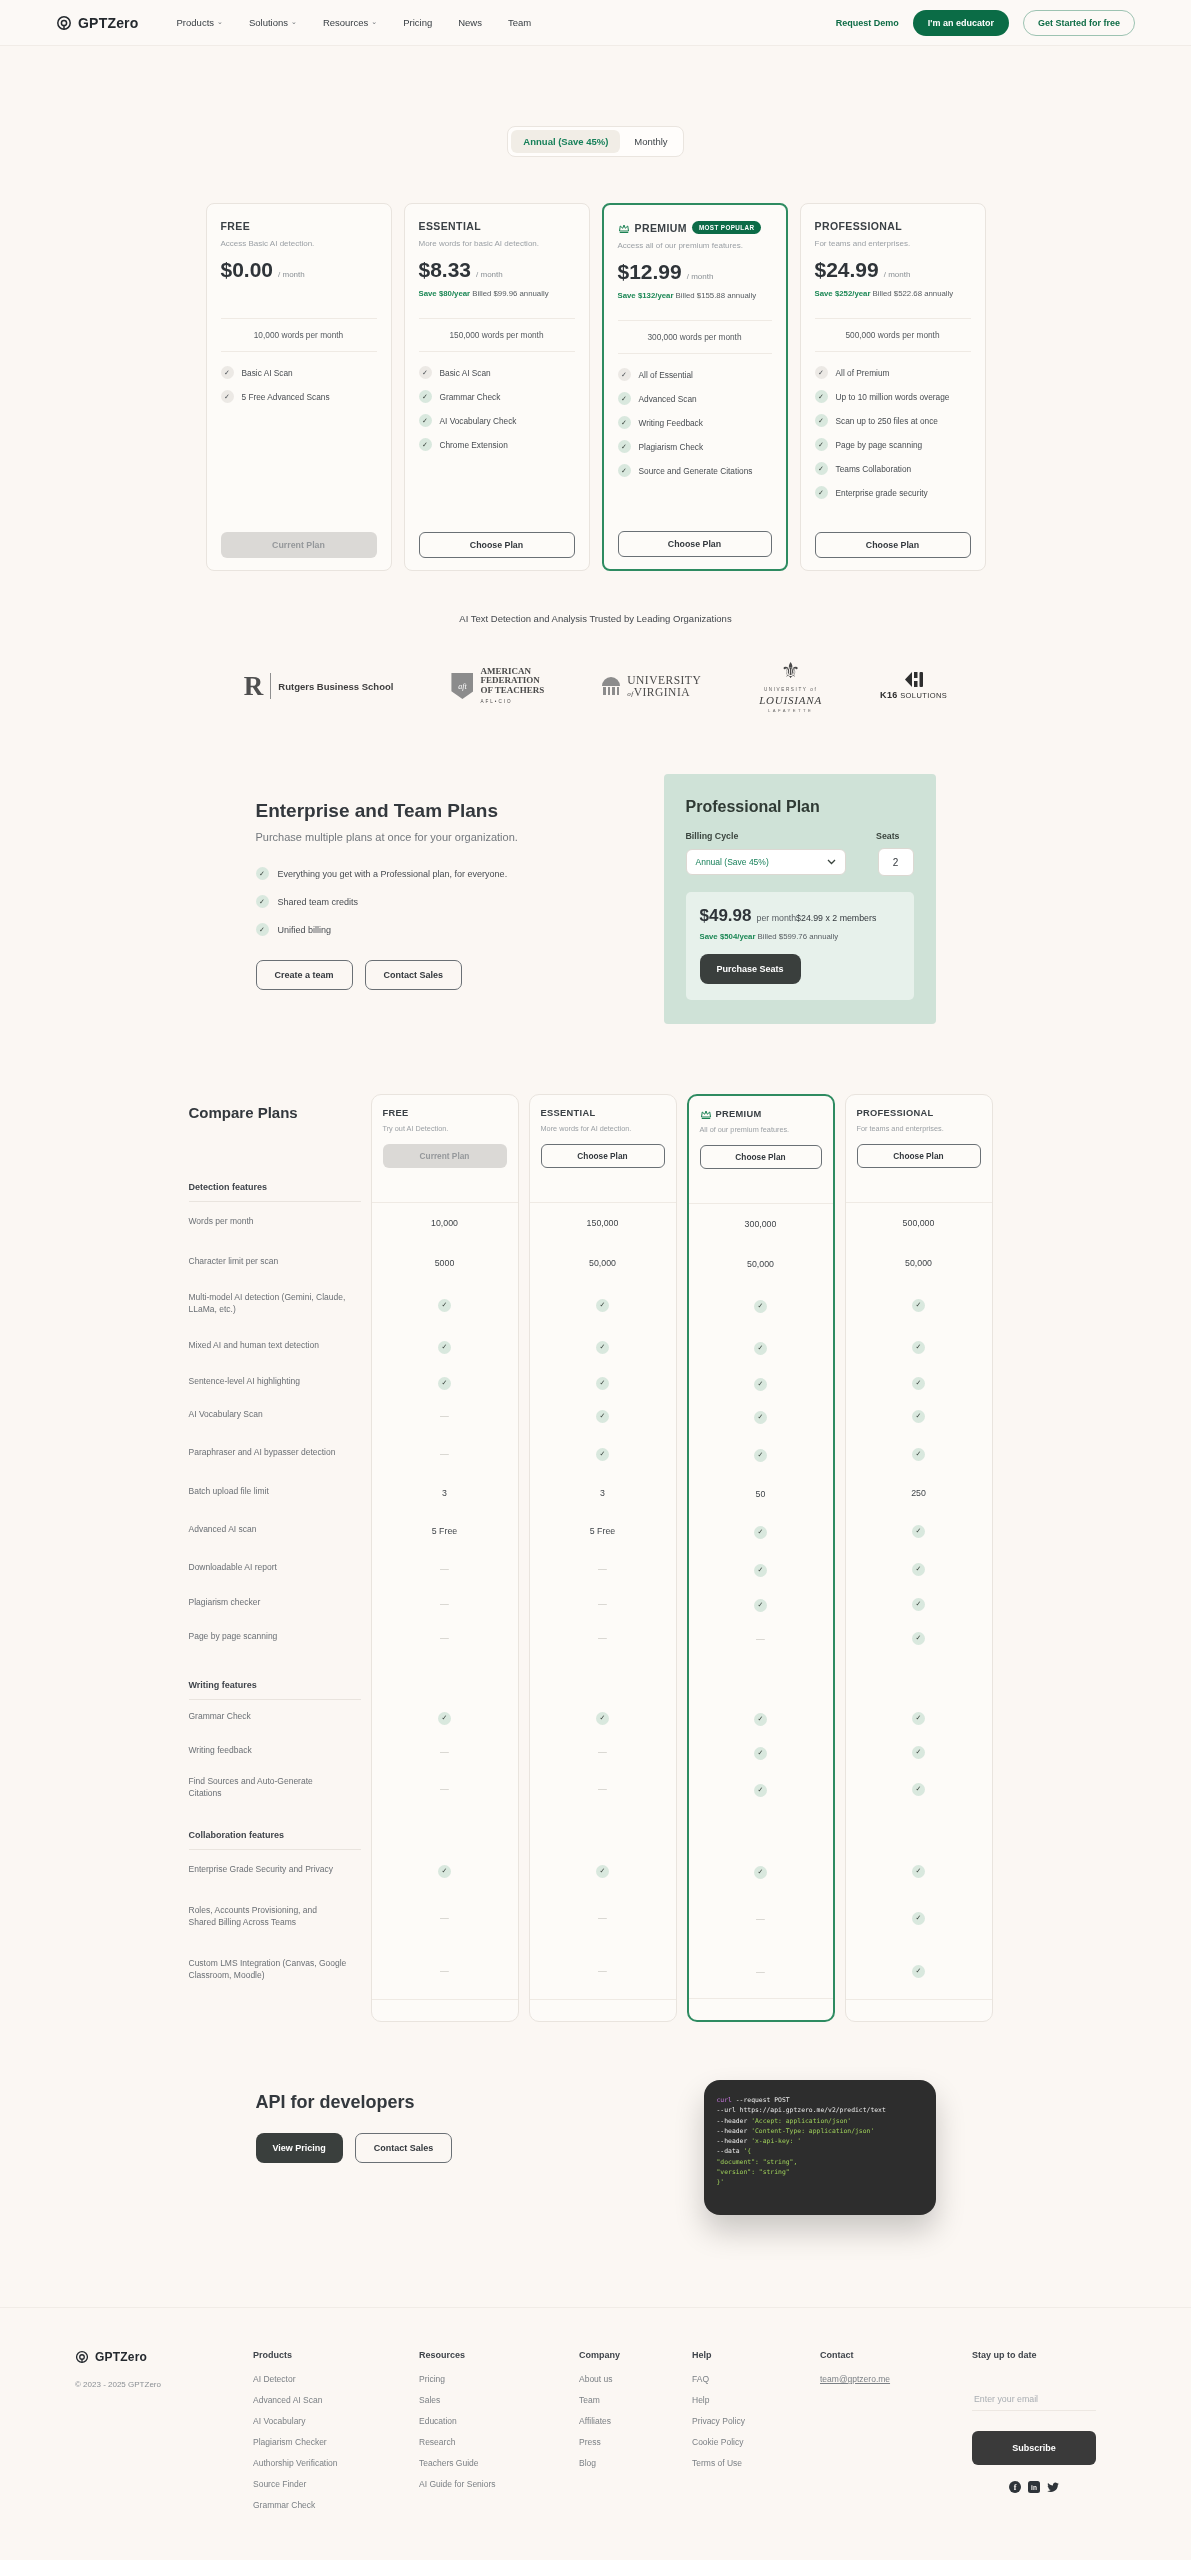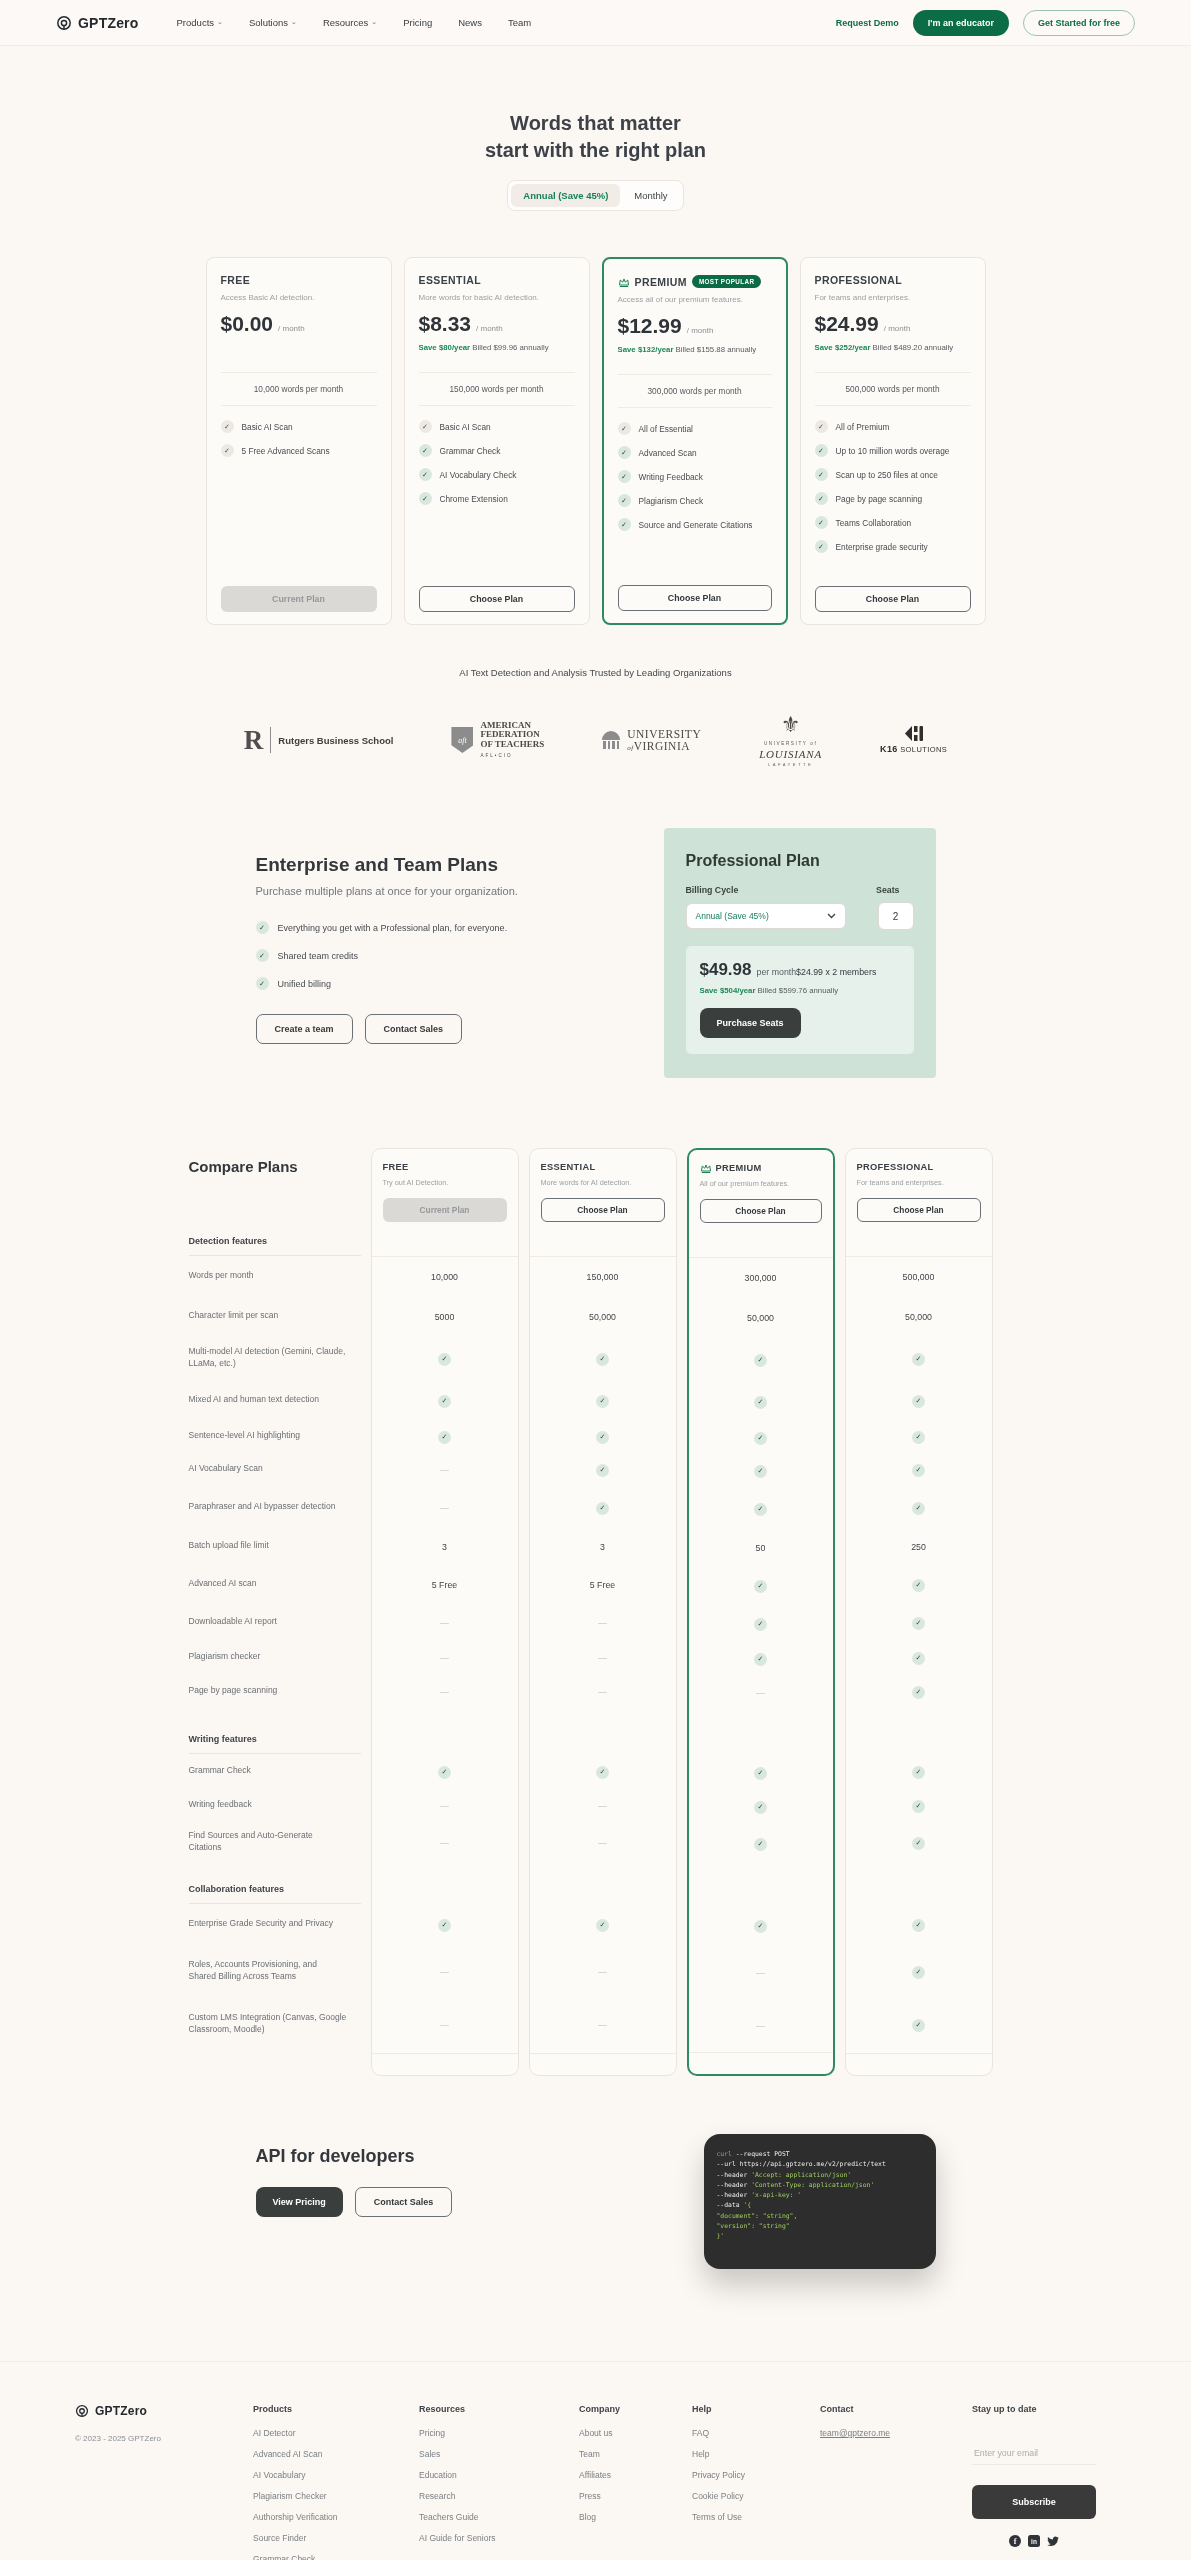--- a/index.html
+++ b/index.html
@@ -251,24 +251,20 @@
       </a>
     </nav>
   <div class="topbar-right">
     <a class="request-demo">Request Demo</a>
     <button class="btn-pill btn-educator">I'm an educator</button>
     <button class="btn-pill btn-getstarted">Get Started for free</button>
   </div>
 </header>
 
 <section class="hero">
-  <h1>
-    <span>Words that matter</span><br>
-    <span>start with the right plan</span>
-  </h1>
   <div class="toggle-wrap">
     <div class="toggle" id="billing-toggle">
         <span class="toggle-opt selected">Annual (Save 45%)</span>
         <span class="toggle-opt">Monthly</span>
       </div>
   </div>
 </section>
 
 <section class="plans" id="plans">
     <div class="plan-card">
@@ -373,21 +369,21 @@
     <div class="plan-card">
       <div class="plan-name-row">
         <span class="plan-name">PROFESSIONAL</span>
       </div>
       <div class="plan-desc">For teams and enterprises.</div>
       <div class="price-block">
         <div class="price-row">
           <span class="price">$24.99</span>
           <span class="per">/ month</span>
         </div>
-        <div class="save-line"><span class="save-green">Save $252/year</span><span class="save-rest"> Billed $489.20 annually</span></div>
+        <div class="save-line"><span class="save-green">Save $252/year</span><span class="save-rest"> Billed $522.68 annually</span></div>
       </div>
       <div class="words-zone">500,000 words per month</div>
       <ul class="feat-list">
         <li class="feat">
           <span class="check-ic gray">✓</span>
           <span>All of Premium</span>
         </li>
         <li class="feat">
           <span class="check-ic green">✓</span>
           <span>Up to 10 million words overage</span>

